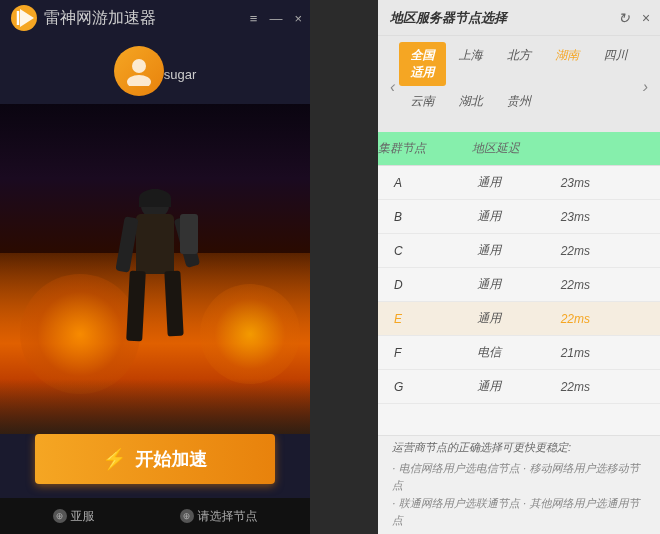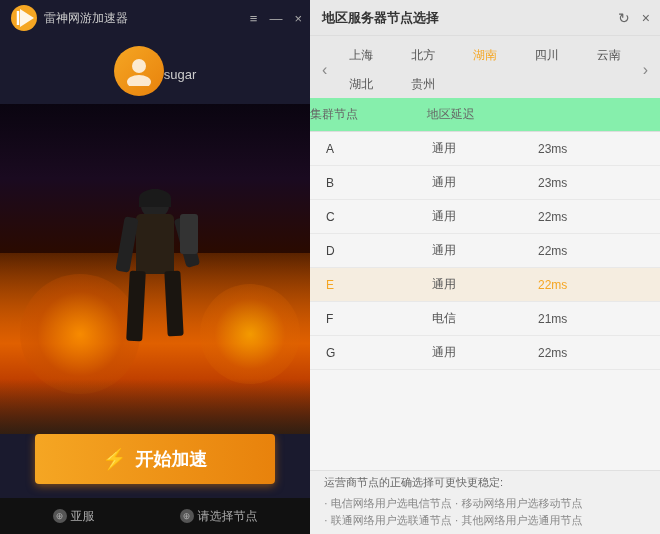--- a/index.html
+++ b/index.html
@@ -40,21 +40,21 @@
       gap: 6px;
     }
 
     .logo-icon {
       width: 28px;
       height: 28px;
     }
 
     .title-text {
       color: #ccc;
-      font-size: 12px;
+      font-size: 16px;
     }
 
     .title-controls {
       position: absolute;
       right: 8px;
       top: 50%;
       transform: translateY(-50%);
       display: flex;
       gap: 12px;
     }
@@ -156,25 +156,26 @@
       align-items: center;
       justify-content: center;
       font-size: 9px;
       color: #aaa;
     }
 
     
     .right-panel {
       position: absolute;
       right: 0; top: 0;
-      width: 350px;
+      width: 282px;
       height: 534px;
       background: #f0f0f0;
       display: flex;
       flex-direction: column;
+      font-style: italic;
     }
 
     .right-title-bar {
       height: 36px;
       background: #e8e8e8;
       display: flex;
       align-items: center;
       padding: 0 12px;
       border-bottom: 1px solid #ddd;
       position: relative;
@@ -407,20 +408,21 @@
     <span class="right-title">地区服务器节点选择</span>
     <div class="right-controls">
       <span class="refresh-icon">↻</span>
       <span class="close-icon">×</span>
     </div>
   </div>
 
   <div class="region-tabs">
     <span class="tab-nav-btn">‹</span>
     <div class="tabs-grid">
+      <div class="tab-item active">全国适用</div>
       <div class="tab-item">上海</div>
       <div class="tab-item">北方</div>
       <div class="tab-item highlighted">湖南</div>
       <div class="tab-item">四川</div>
       <div class="tab-item">云南</div>
       <div class="tab-item">湖北</div>
       <div class="tab-item">贵州</div>
     </div>
     <span class="tab-nav-btn">›</span>
   </div>

